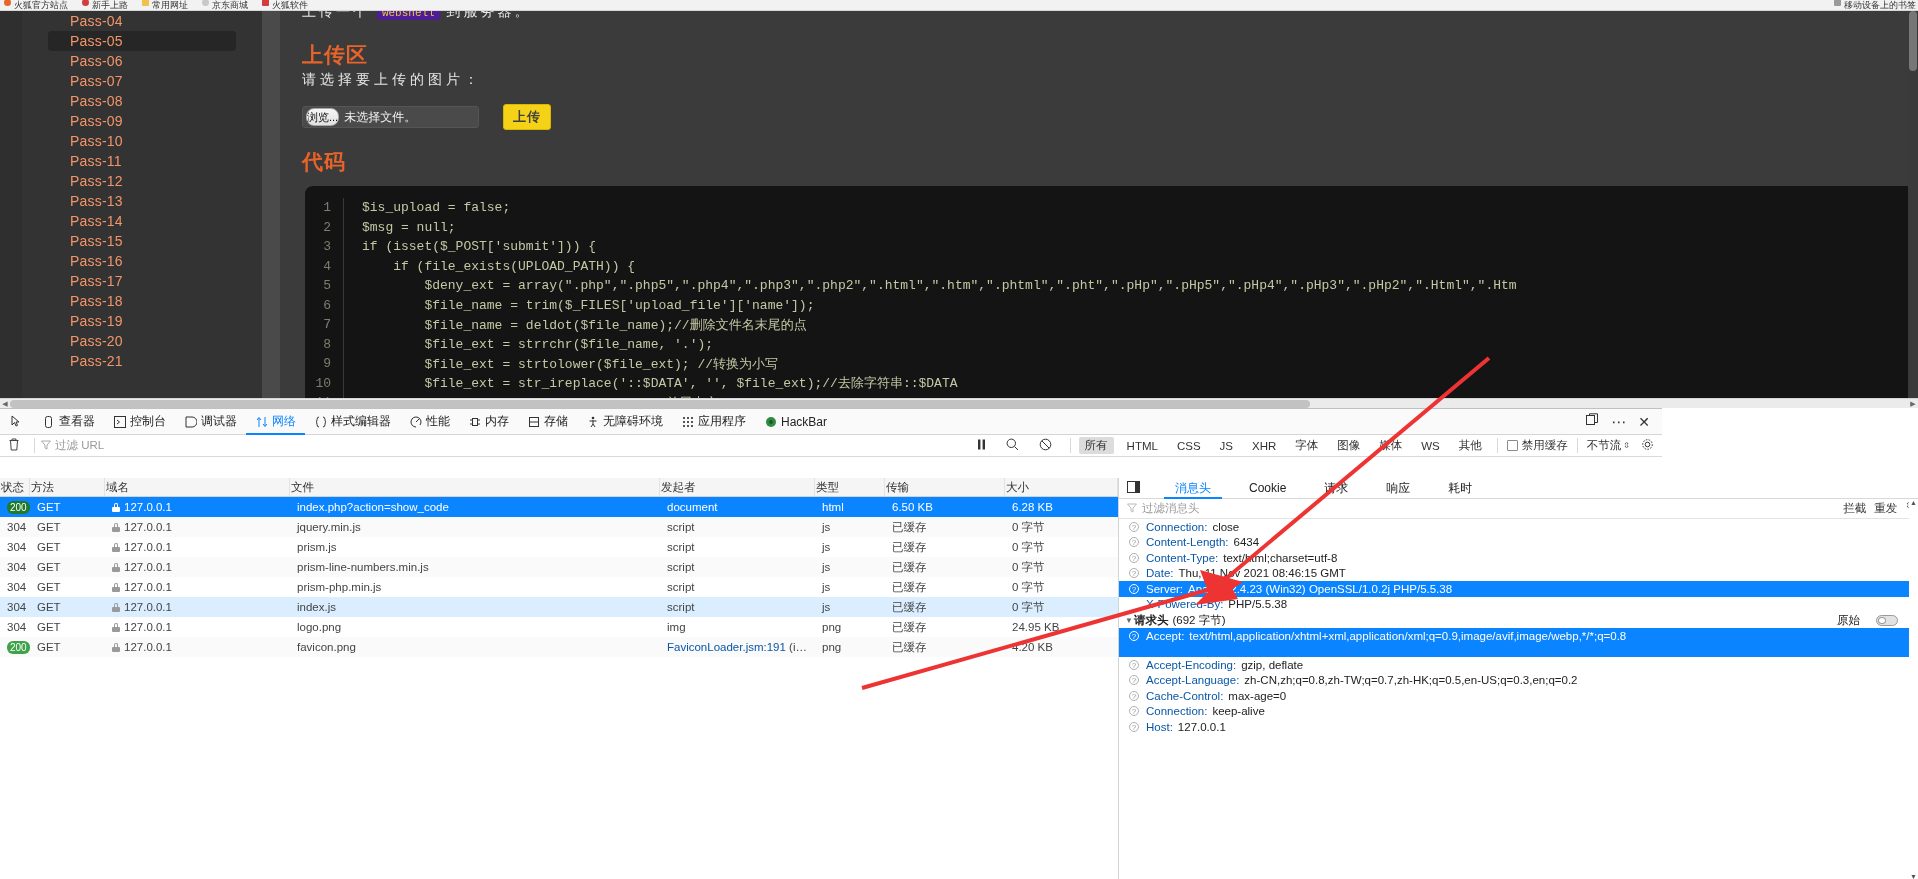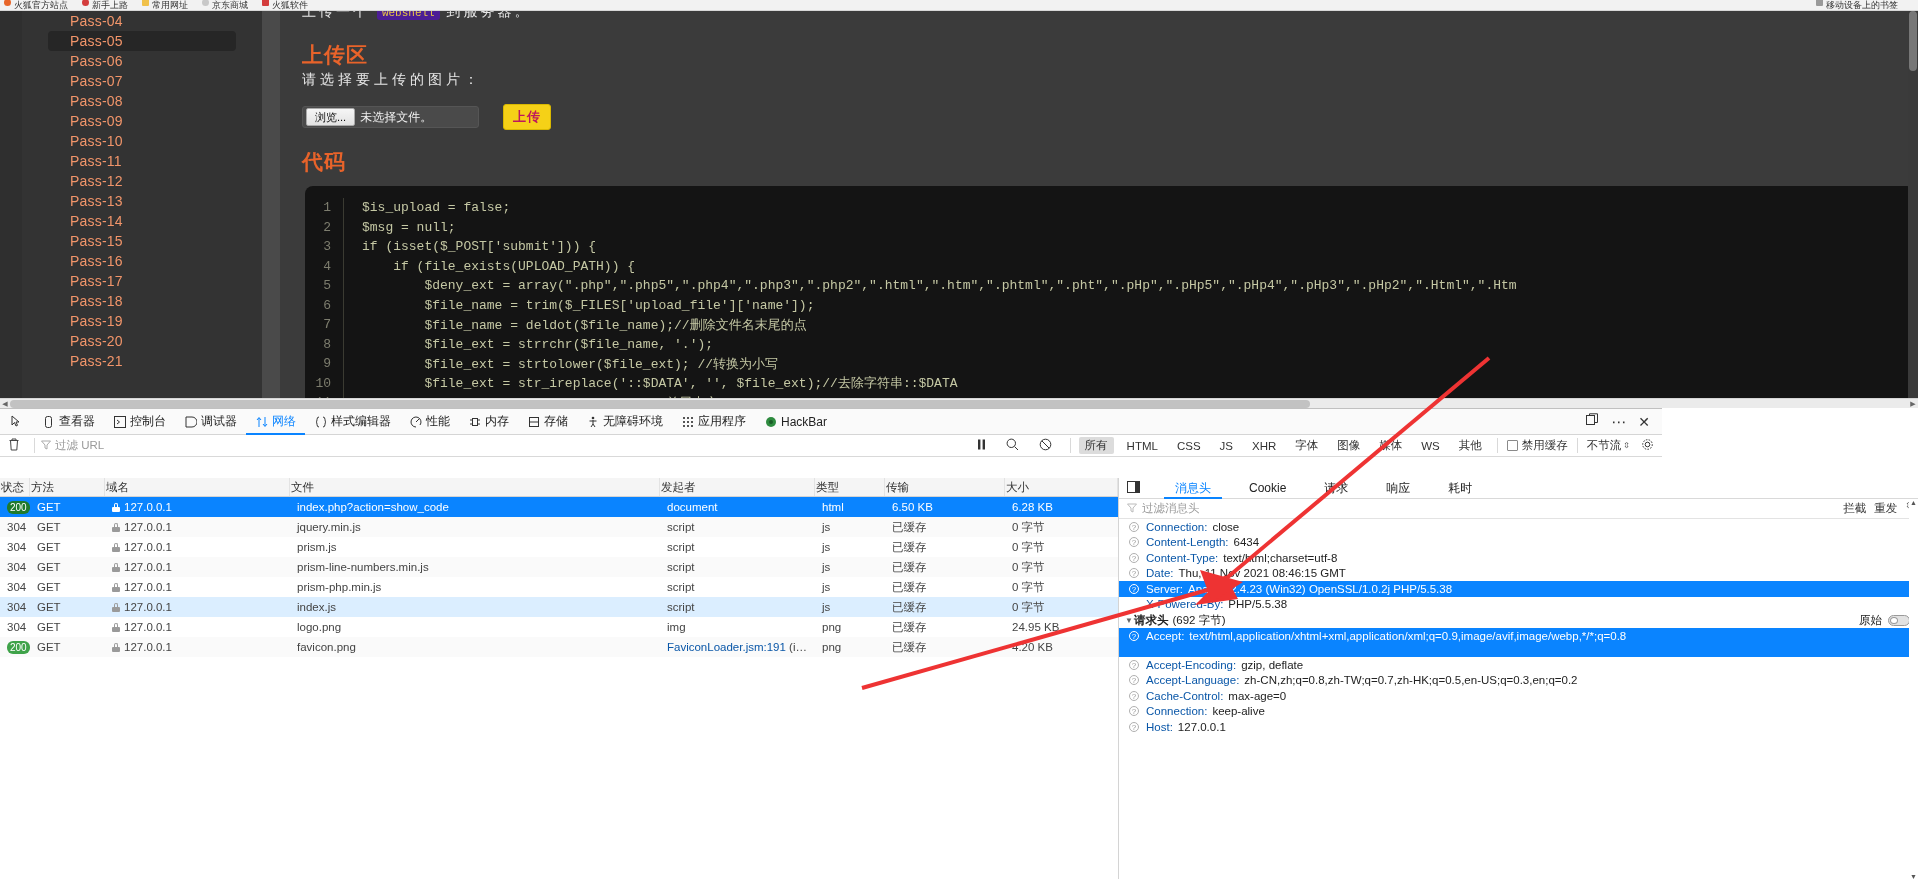--- a/index.html
+++ b/index.html
@@ -43,27 +43,27 @@
 
   .sec-title { position:absolute; left:22px; color:#e8632a; font-size:21px; font-weight:bold; letter-spacing:1px; }
   .sec-sub { position:absolute; left:22px; color:#e6e6e6; font-size:14px; letter-spacing:4px; }
 
   #upload-row { position:absolute; left:22px; top:93px; display:flex; align-items:center; gap:24px; }
   #file-input-wrap {
     width:177px; height:22px; background:#4a4a4a; border-radius:3px;
     display:flex; align-items:center; overflow:hidden; border:1px solid #555;
   }
   #browse-btn {
-    background:linear-gradient(#f6f6f6,#e2e2e2); border:1px solid #a9a9a9; border-radius:2px;
-    font-size:11px; color:#111; padding:1px 8px; margin:0 3px; line-height:14px;
+    background:linear-gradient(#f6f6f6,#e2e2e2); border:1px solid #a9a9a9; border-radius:8px;
+    font-size:11px; color:#111; padding:1px 0; margin:0 3px; line-height:14px;
     font-family:"Liberation Sans", sans-serif;
   }
   #no-file-text { color:#f0f0f0; font-size:12px; padding-left:2px; }
   #upload-btn {
-    background:#f5d117; color:#be185d; font-size:13px; font-weight:bold;
+    background:#f5d117; color:#404040; font-size:13px; font-weight:bold;
     padding:3px 9px; border-radius:3px; border:1px solid #d9b800; letter-spacing:1px;
   }
 
   #code-box {
     position:absolute; left:25px; top:175px; width:1610px; height:233px;
     background:#141414; border-radius:8px; overflow:hidden;
   }
   .code-line { display:flex; height:19.5px; align-items:center; font-family:"Liberation Mono", monospace; font-size:13px; white-space:pre; }
   .ln { width:38px; text-align:right; color:#7d7d6e; padding-right:12px; flex:none; }
   .lsep { width:1px; height:19.5px; background:#3b3b32; flex:none; }
@@ -171,21 +171,21 @@
         <span>常用网址</span>
       </span>
     <span class="bm">
         <i class="bm-dot" style="background:#c8c8c8"></i>
         <span>京东商城</span>
       </span>
     <span class="bm">
         <i class="bm-sq" style="background:#d43d3d"></i>
         <span>火狐软件</span>
       </span>
-    <span class="bm" style="margin-left:auto; padding-right:20px;">
+    <span class="bm" style="margin-left:auto; padding-right:2px;">
         <i class="bm-sq" style="background:#9a9a9a"></i>
         <span>移动设备上的书签</span>
       </span>
   </div>
 
   <div id="page-left-gutter"></div>
 
   <div id="page-sidebar">
     <div class="pass-item"><span>Pass-04</span></div>
     <div class="pass-item active"><span>Pass-05</span></div>
@@ -583,21 +583,21 @@
       <div class="hrow" style="padding-left:27px;">
           <span class="hname">X-Powered-By:</span>
           <span>PHP/5.5.38</span>
         </div>
     </div>
 
     <div class="grp">
       <span class="tri">▼</span>
       <span>请求头</span>
       <span class="cnt">(692 字节)</span>
-      <span style="margin-left:auto; display:flex; align-items:center; gap:6px; padding-right:8px; font-weight:normal;">
+      <span style="margin-left:auto; display:flex; align-items:center; gap:16px; padding-right:20px; font-weight:normal;">
         <span>原始</span>
         <span style="display:inline-block;width:22px;height:11px;border:1px solid #9a9a9a;border-radius:6px;background:#e2e2e2;position:relative;">
             <i style="position:absolute;left:1px;top:1px;width:8px;height:7px;background:#fff;border:1px solid #9a9a9a;border-radius:50%;display:block;"></i>
           </span>
       </span>
     </div>
 
     <div>
       <div class="hrow sel wrap2">
           <span class="qmark" style="margin-top:2px;">?</span>

